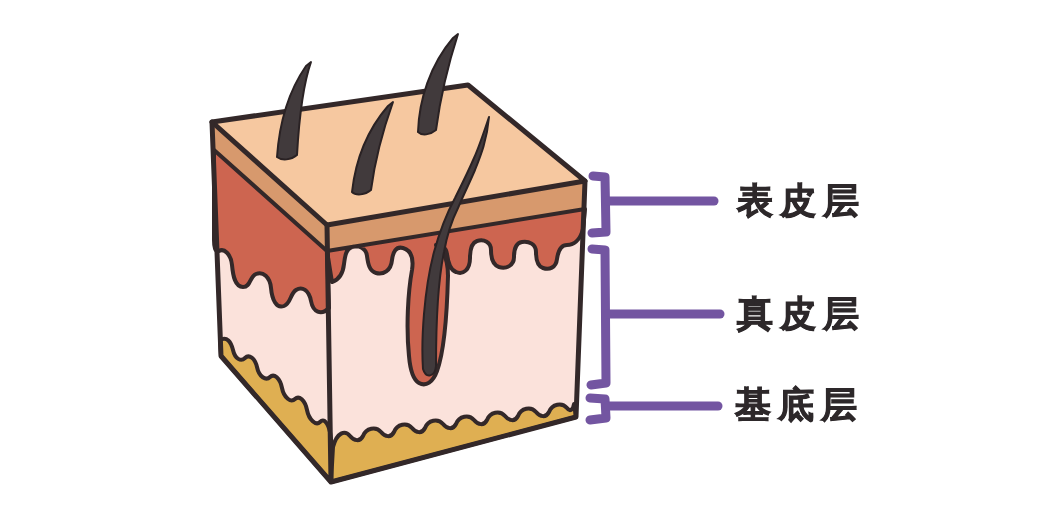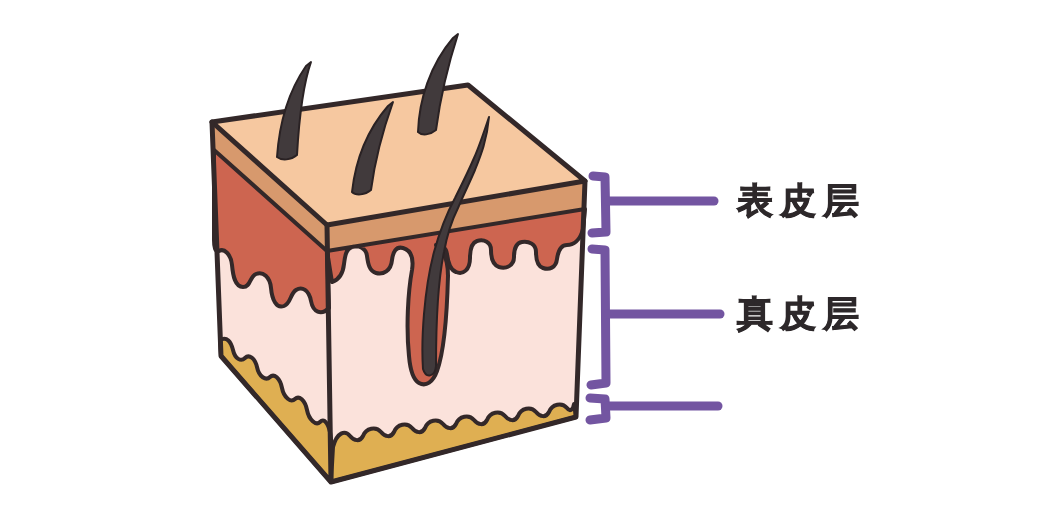--- a/index.html
+++ b/index.html
@@ -144,13 +144,14 @@
       <path d="M608,201 L714,201"></path>
       <path d="M592,249 L605,250 L606,383 L591,385"></path>
       <path d="M608,314 L720,314"></path>
       <path d="M590,398 L605,399 L606,418 L590,420"></path>
       <path d="M608,406 L718,406"></path>
     </g>
   </svg>
 
   <div id="label-dermis" class="layer-label">真皮层</div>
   <div id="label-epidermis" class="layer-label">表皮层</div>
+  <div id="label-basal" class="layer-label">基底层</div>
 </div>
 
 </body></html>

